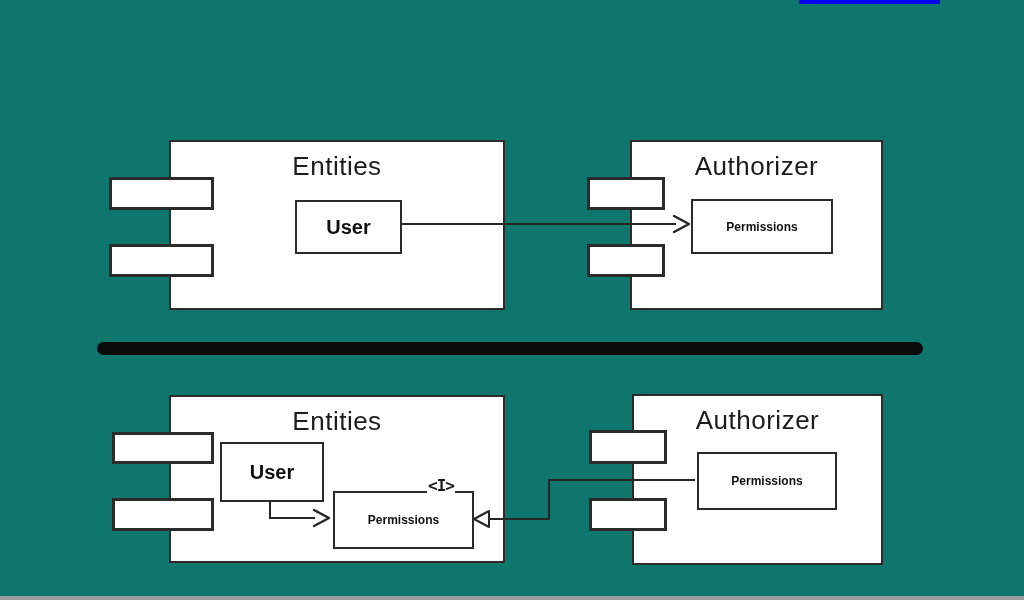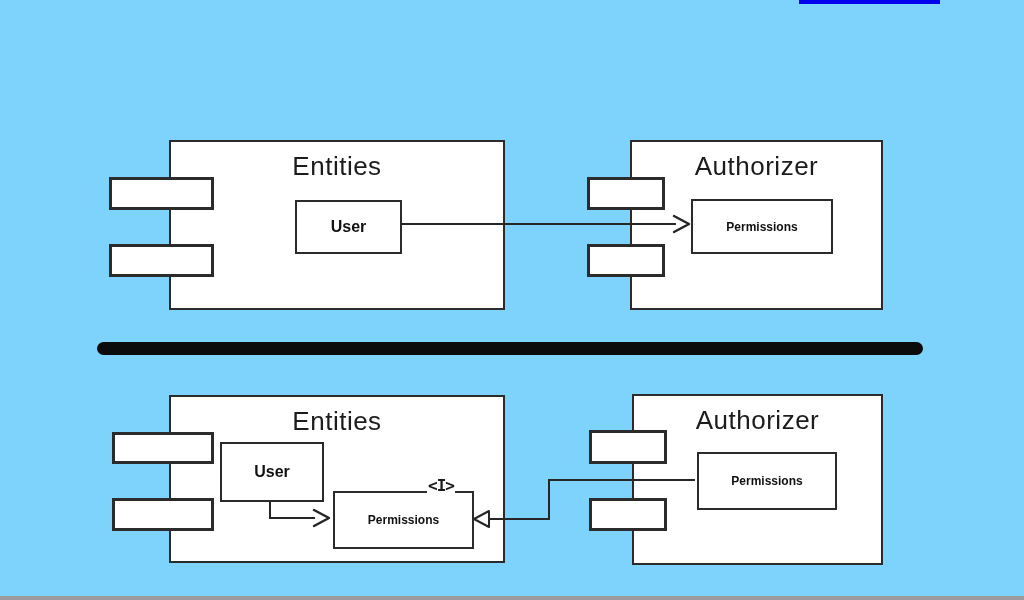--- a/index.html
+++ b/index.html
@@ -5,21 +5,21 @@
   html, body {
     margin: 0;
     padding: 0;
     background: #ffffff;
     font-family: "Liberation Sans", sans-serif;
   }
   #canvas {
     position: relative;
     width: 1024px;
     height: 600px;
-    background: #7dd3fc;
+    background: #0f766e;
     overflow: hidden;
   }
   * { box-sizing: border-box; }
 
   
   .link-underline {
     position: absolute;
     left: 799px; top: 0px;
     width: 141px; height: 4px;
     background: #0000ee;
@@ -69,21 +69,21 @@
     border: 2px solid #2b2b2b;
     background: #ffffff;
     display: flex;
     align-items: center;
     justify-content: center;
     font-weight: bold;
     font-size: 12px;
     color: #111111;
     letter-spacing: 0px;
   }
-  .node.user { font-size: 16px; }
+  .node.user { font-size: 20px; }
 
   
   .iface-label {
     position: absolute;
     background: #ffffff;
     font-family: "DejaVu Sans Mono", monospace;
     font-weight: bold;
     font-size: 16px;
     line-height: 1;
     letter-spacing: -1px;

